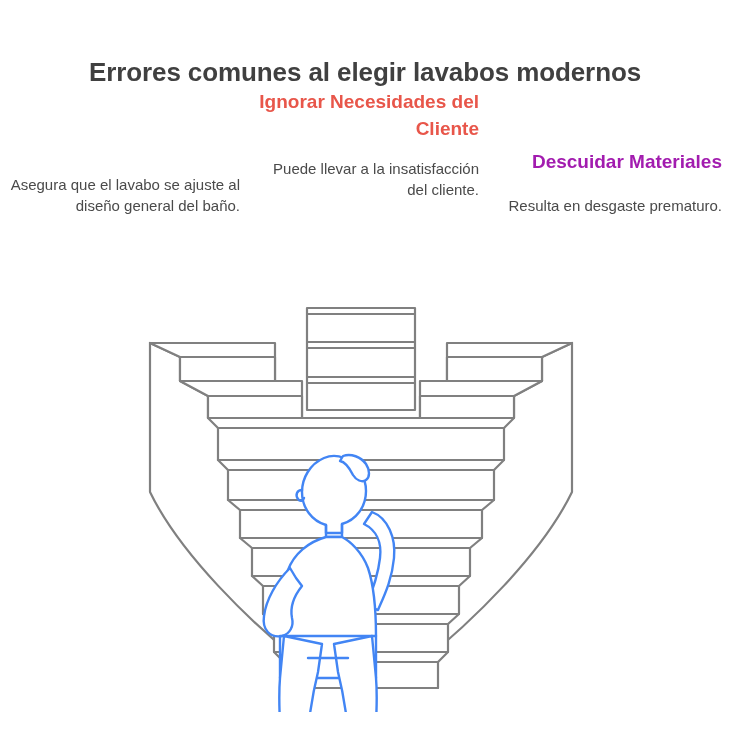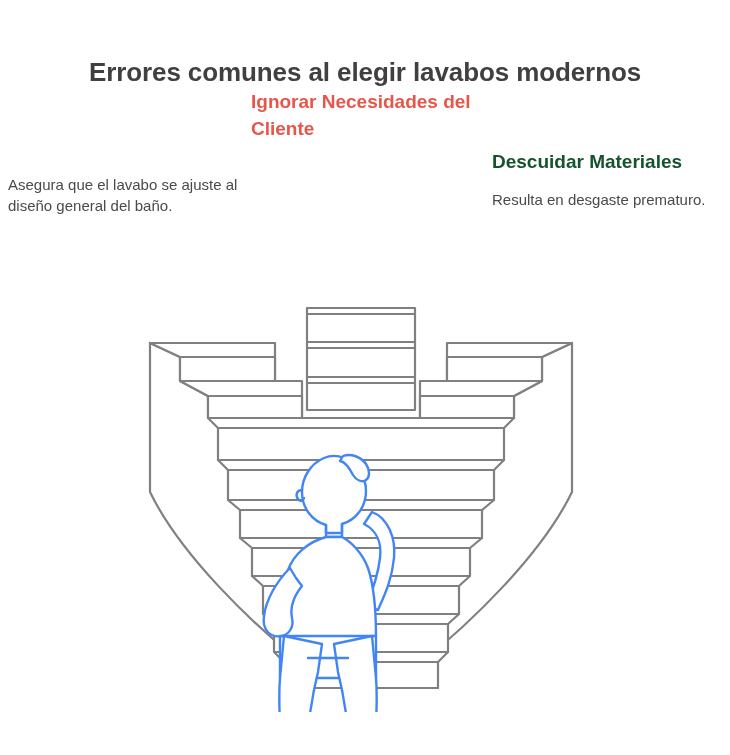--- a/index.html
+++ b/index.html
@@ -32,46 +32,46 @@
     font-size: 26px;
     font-weight: bold;
     color: #404040;
     letter-spacing: -0.1px;
     line-height: 28px;
   }
 
   
   .col {
     position: absolute;
-    text-align: left;
+    text-align: right;
   }
   .col-left   { left: 8px;   top: 148px; width: 232px; }
   .col-center { left: 251px; top: 88px;  width: 228px; }
   .col-right  { left: 492px; top: 148px; width: 230px; }
 
   .col-heading {
     font-size: 19px;
     font-weight: bold;
     line-height: 27px;
     margin: 0 0 12px 0;
   }
   .col-left   .col-heading { color: #4285f4; }
   .col-center .col-heading { color: #e8564a; }
-  .col-right  .col-heading { color: #14532d; }
+  .col-right  .col-heading { color: #a21caf; }
 
   .col-body {
     font-size: 15px;
     font-weight: normal;
     color: #4a4a4a;
     line-height: 21px;
     margin: 0;
   }
   .col-center .col-body { margin-top: 16px; }
   .col-left   .col-body { margin-top: 26px; }
-  .col-right  .col-body { margin-top: 14px; }
+  .col-right  .col-body { margin-top: 20px; }
 
   
   .illustration {
     position: absolute;
     left: 120px;
     top: 292px;
     width: 482px;
     height: 420px;
   }
   .illustration svg { display: block; width: 482px; height: 420px; }
@@ -82,20 +82,21 @@
 <div id="infographic">
 
   <div class="title">Errores comunes al elegir lavabos modernos</div>
 
   <div class="col col-left">
     <div class="col-body">Asegura que el lavabo se ajuste al diseño general del baño.</div>
   </div>
 
   <div class="col col-center">
     <div class="col-heading">Ignorar Necesidades del Cliente</div>
+    <div class="col-body">Puede llevar a la insatisfacción del cliente.</div>
   </div>
 
   <div class="col col-right">
     <div class="col-heading">Descuidar Materiales</div>
     <div class="col-body">Resulta en desgaste prematuro.</div>
   </div>
 
   <div class="illustration">
     <svg viewBox="0 0 482 420" xmlns="http://www.w3.org/2000/svg">
       <g fill="#ffffff" stroke="#808080" stroke-width="2.2" stroke-linejoin="round" stroke-linecap="round">

